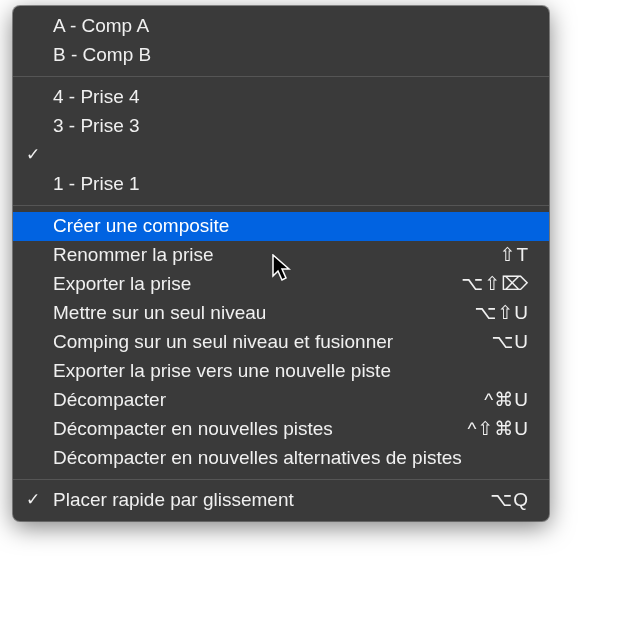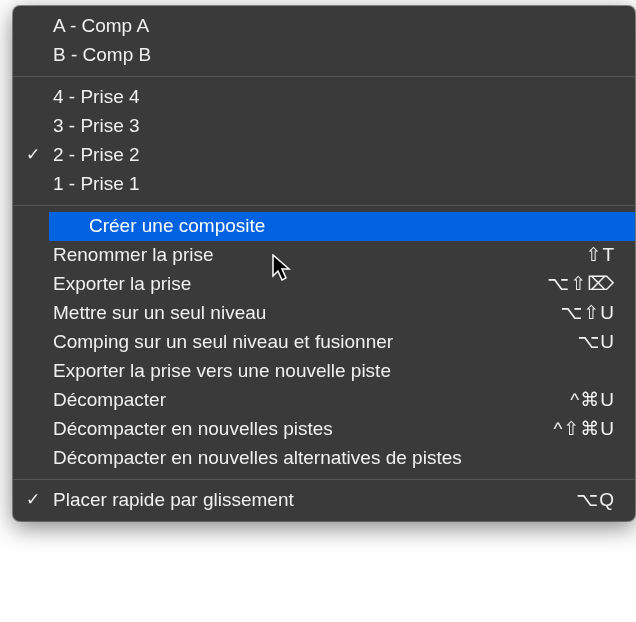--- a/index.html
+++ b/index.html
@@ -8,21 +8,21 @@
     font-family: -apple-system, "Helvetica Neue", Helvetica, Arial, sans-serif;
     width: 636px;
     height: 622px;
     overflow: hidden;
     position: relative;
   }
   .menu {
     position: absolute;
     left: 13px;
     top: 6px;
-    width: 622px;
+    width: 536px;
     background: #3a3a3a;
     border-radius: 7px;
     box-shadow: 0 6px 24px rgba(0,0,0,0.5), 0 0 0 1px rgba(0,0,0,0.4);
     padding: 6px 0;
     color: #f0f0f0;
     font-size: 19px;
     line-height: 1.2;
   }
   .sep {
     height: 1px;
@@ -33,21 +33,20 @@
     display: flex;
     align-items: center;
     height: 29px;
     padding: 0 20px 0 0;
     cursor: default;
     white-space: nowrap;
   }
   .item.highlight {
     background: #0163e1;
     color: #ffffff;
-    margin-left: 36px;
   }
   .check {
     width: 40px;
     text-align: center;
     font-size: 17px;
     flex: 0 0 40px;
   }
   .label {
     flex: 1 1 auto;
     overflow: hidden;
@@ -88,21 +87,20 @@
   <div class="item">
     <span class="check"></span>
     <span class="label">4 - Prise 4</span>
   </div>
   <div class="item">
     <span class="check"></span>
     <span class="label">3 - Prise 3</span>
   </div>
   <div class="item">
     <span class="check">✓</span>
-    <span class="label">2 - Prise 2</span>
   </div>
   <div class="item">
     <span class="check"></span>
     <span class="label">1 - Prise 1</span>
   </div>
 
   <div class="sep"></div>
 
   <div class="item highlight">
     <span class="check"></span>

